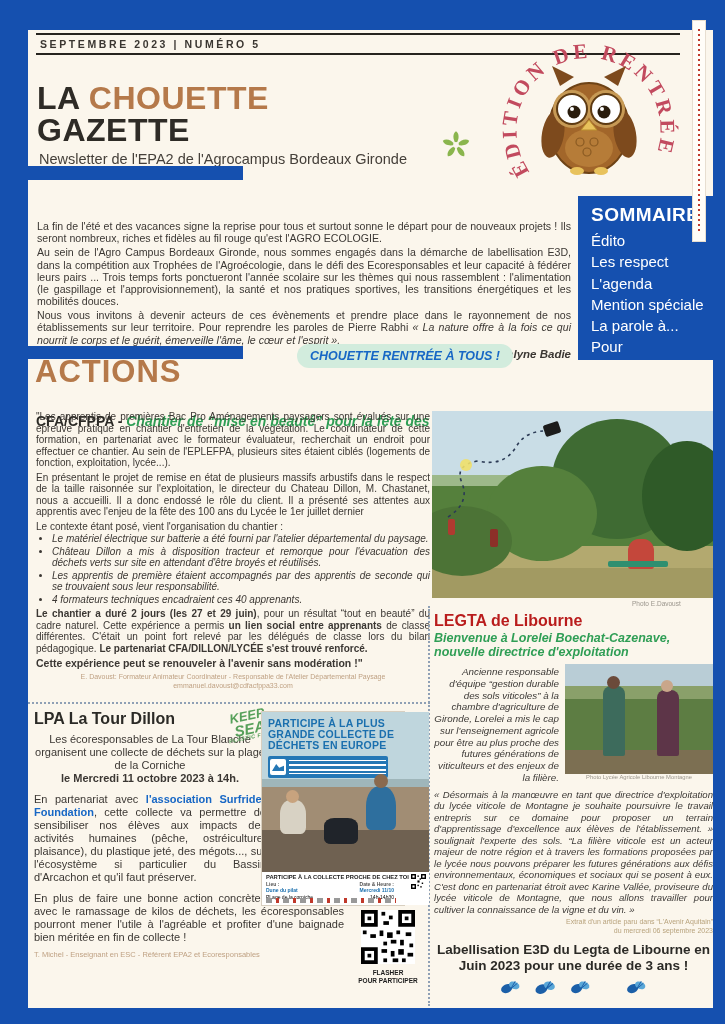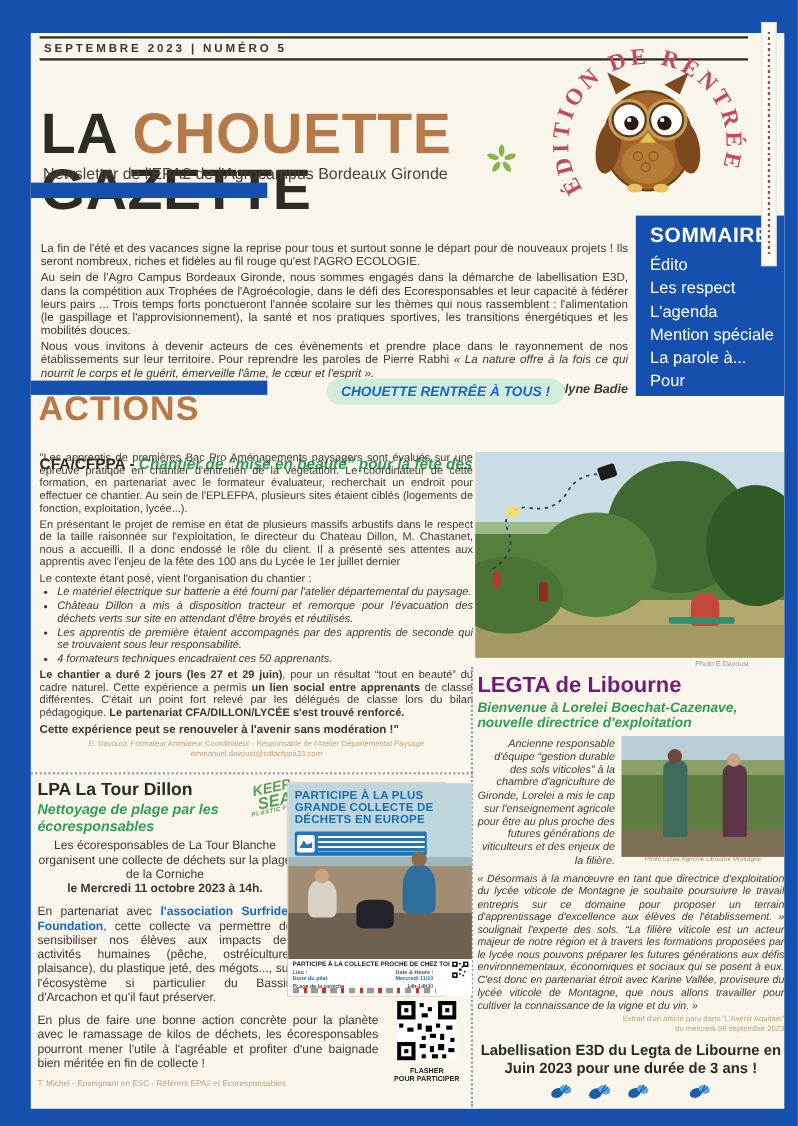--- a/index.html
+++ b/index.html
@@ -4,21 +4,21 @@
 <style>
   html,body{margin:0;padding:0;background:#1550af;}
   .page{position:relative;width:725px;height:1024px;background:#1550af;
         font-family:"Liberation Sans",sans-serif;overflow:hidden;}
   .card{position:absolute;left:28px;top:30px;width:685px;height:978px;
         background:#fbf6ec;overflow:hidden;}
   .abs{position:absolute;}
   .rule{position:absolute;height:2px;background:#26241f;}
   .issue{position:absolute;left:12px;top:8px;font-size:10.5px;font-weight:bold;
          letter-spacing:2.6px;color:#3a3631;}
-  .mast{position:absolute;left:9px;top:32px;font-size:52px;font-weight:800;
+  .mast{position:absolute;left:9px;top:32px;font-size:32px;font-weight:800;
         line-height:0.98;color:#2e2b26;letter-spacing:0.5px;}
   .brown{color:#b5794a;}
   .subtitle{position:absolute;left:11px;top:121px;font-size:14.5px;color:#45403a;}
   .bluebar{position:absolute;background:#1550af;}
   .sommaire{position:absolute;left:550px;top:166px;width:135px;height:164px;
             background:#1550af;color:#fff;padding:8px 0 0 13px;box-sizing:border-box;}
   .sommaire h2{margin:0 0 4px;font-size:19px;font-weight:800;letter-spacing:0.5px;}
   .sommaire div{font-size:15px;line-height:1.42;}
   .edito-h{position:absolute;left:8px;top:150px;font-size:30px;font-weight:800;color:#b5794a;}
   .edito-body{position:absolute;left:9px;top:190px;width:534px;font-size:10.6px;
@@ -42,21 +42,21 @@
   .closing{font-weight:800;font-size:10.5px;margin-top:4px;}
   .credit{font-size:7px;color:#bfa183;text-align:center;line-height:1.3;}
   .photo{position:absolute;overflow:hidden;}
   .cfa-photo{left:404px;top:381px;width:281px;height:187px;
      background:linear-gradient(#c9dde6 0 34%,#9db98a 34% 40%,#55803c 40% 72%,#b3a96f 72% 84%,#a29a62 84%);}
   .tree{position:absolute;border-radius:50%;}
   .pcredit{position:absolute;font-size:6.5px;color:#9a958c;}
   .vdots{position:absolute;left:400px;top:576px;height:400px;border-left:2px dotted #8fa0b5;}
   .hdots{position:absolute;left:0px;top:672px;width:402px;border-top:2px dotted #8fa0b5;}
   .legta{position:absolute;left:406px;top:582px;width:279px;color:#3c3936;}
-  .legta h3{margin:0;font-size:20px;font-weight:800;color:#701a75;}
+  .legta h3{margin:0;font-size:16px;font-weight:800;color:#b91c1c;}
   .greensub{font-size:12.5px;font-weight:800;font-style:italic;color:#2f9e55;line-height:1.12;margin:1px 0 5px;}
   .legta-introwrap{overflow:hidden;}
   .legta-photo{float:right;width:148px;margin:0 0 1px 6px;}
   .vineyard{width:148px;height:110px;
      background:linear-gradient(#b9cdd6 0 20%,#8aa06a 20% 32%,#5d7d43 32% 78%,#7c6f52 78%);position:relative;}
   .legta-intro{font-size:9.8px;font-style:italic;text-align:right;line-height:1.2;margin:2px 0 0;}
   .legta-quote{font-size:9.6px;font-style:italic;text-align:justify;line-height:1.2;margin:5px 0 0;}
   .source{font-size:7px;color:#b8a37d;text-align:right;line-height:1.3;margin-top:2px;}
   .e3d{font-size:13.5px;font-weight:800;text-align:center;color:#2b2a26;line-height:1.2;margin-top:7px;}
   .bflies{display:flex;justify-content:center;gap:12px;margin-top:4px;}
@@ -181,21 +181,21 @@
     <div class="art-title"><span class="org">CFA/CFPPA - </span><span class="head">Chantier de “mise en beauté” pour la fête des 100 ans du Lycée de Blanquefort</span></div>
 
     <div class="cfa-col">
       <p>"Les apprentis de premières Bac Pro Aménagements paysagers sont évalués sur une épreuve pratique en chantier d'entretien de la végétation. Le coordinateur de cette formation, en partenariat avec le formateur évaluateur, recherchait un endroit pour effectuer ce chantier. Au sein de l'EPLEFPA, plusieurs sites étaient ciblés (logements de fonction, exploitation, lycée...).</p>
       <p>En présentant le projet de remise en état de plusieurs massifs arbustifs dans le respect de la taille raisonnée sur l'exploitation, le directeur du Chateau Dillon, M. Chastanet, nous a accueilli. Il a donc endossé le rôle du client. Il a présenté ses attentes aux apprentis avec l'enjeu de la fête des 100 ans du Lycée le 1er juillet dernier</p>
       <p style="margin-bottom:1px;">Le contexte étant posé, vient l'organisation du chantier :</p>
       <ul class="cfa-bullets">
         <li>Le matériel électrique sur batterie a été fourni par l'atelier départemental du paysage.</li>
         <li>Château Dillon a mis à disposition tracteur et remorque pour l'évacuation des déchets verts sur site en attendant d'être broyés et réutilisés.</li>
         <li>Les apprentis de première étaient accompagnés par des apprentis de seconde qui se trouvaient sous leur responsabilité.</li>
-        <li>4 formateurs techniques encadraient ces 50 apprenants.</li>
+        <li>4 formateurs techniques encadraient ces 40 apprenants.</li>
       </ul>
       <p><span class="b">Le chantier a duré 2 jours (les 27 et 29 juin)</span><span>, pour un résultat “tout en beauté” du cadre naturel. Cette expérience a permis </span><span class="b">un lien social entre apprenants</span><span> de classe différentes. C'était un point fort relevé par les délégués de classe lors du bilan pédagogique.  </span><span class="b">Le partenariat CFA/DILLON/LYCÉE s'est trouvé renforcé.</span></p>
       <p class="closing">Cette expérience peut se renouveler à l'avenir sans modération !"</p>
       <div class="credit">
         <div>E. Davoust: Formateur Animateur Coordinateur - Responsable de l'Atelier Départemental Paysage</div>
         <div>emmanuel.davoust@cdfacfppa33.com</div>
       </div>
     </div>
 
     <div class="photo cfa-photo">
@@ -263,21 +263,20 @@
       </div>
     </div>
 
     <div class="lpa">
       <h3>LPA La Tour Dillon</h3>
       <div class="keepsea">
         <div class="k1">KEEP</div>
         <div class="k2">SEA</div>
         <div class="k3">PLASTIC FREE</div>
       </div>
-      <div class="greensub" style="font-size:13px;width:170px;">Nettoyage de plage par les écoresponsables</div>
       <div class="lpa-center"><span>Les écoresponsables de La Tour Blanche organisent une collecte de déchets sur la plage de la Corniche</span><br><span class="b">le Mercredi 11 octobre 2023 à 14h.</span></div>
       <p class="just"><span>En partenariat avec </span><span class="blue-b">l'association Surfrider Foundation</span><span>, cette collecte va permettre de sensibiliser nos élèves aux impacts des activités humaines (pêche, ostréiculture, plaisance), du plastique jeté, des mégots..., sur l'écosystème si particulier du Bassin d'Arcachon et qu'il faut préserver.</span></p>
       <p class="just wide">En plus de faire une bonne action concrète pour la planète avec le ramassage de  kilos de déchets, les écoresponsables pourront mener l'utile à l'agréable et profiter d'une baignade bien méritée en fin de collecte !</p>
       <div class="lpa-credit">T. Michel - Enseignant en ESC - Référent EPA2 et Ecoresponsables</div>
     </div>
 
     <div class="poster">
       <div class="poster-photo">
         <div class="poster-title">PARTICIPE À LA PLUS GRANDE COLLECTE DE DÉCHETS EN EUROPE</div>
         <div class="sband">

